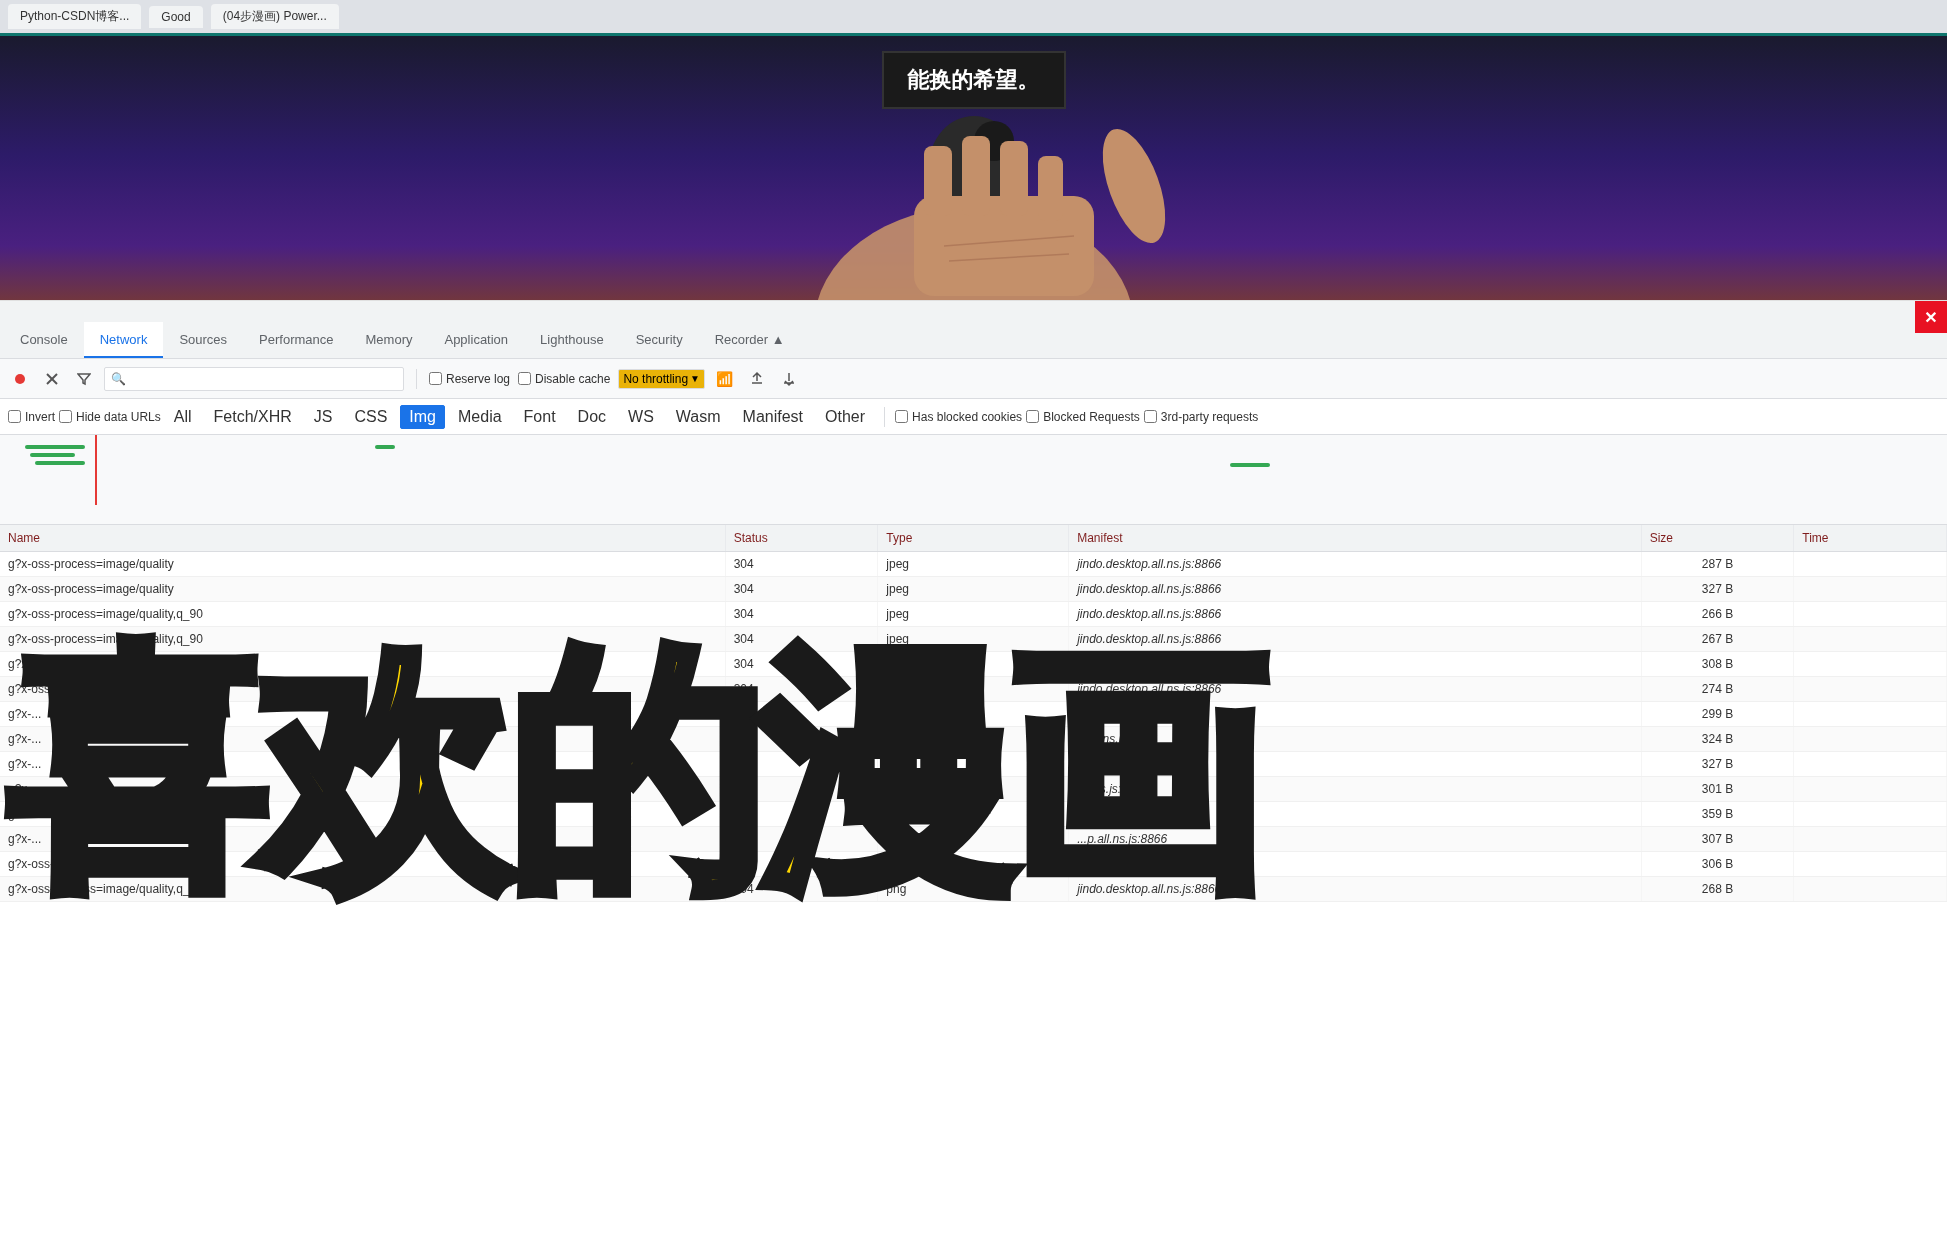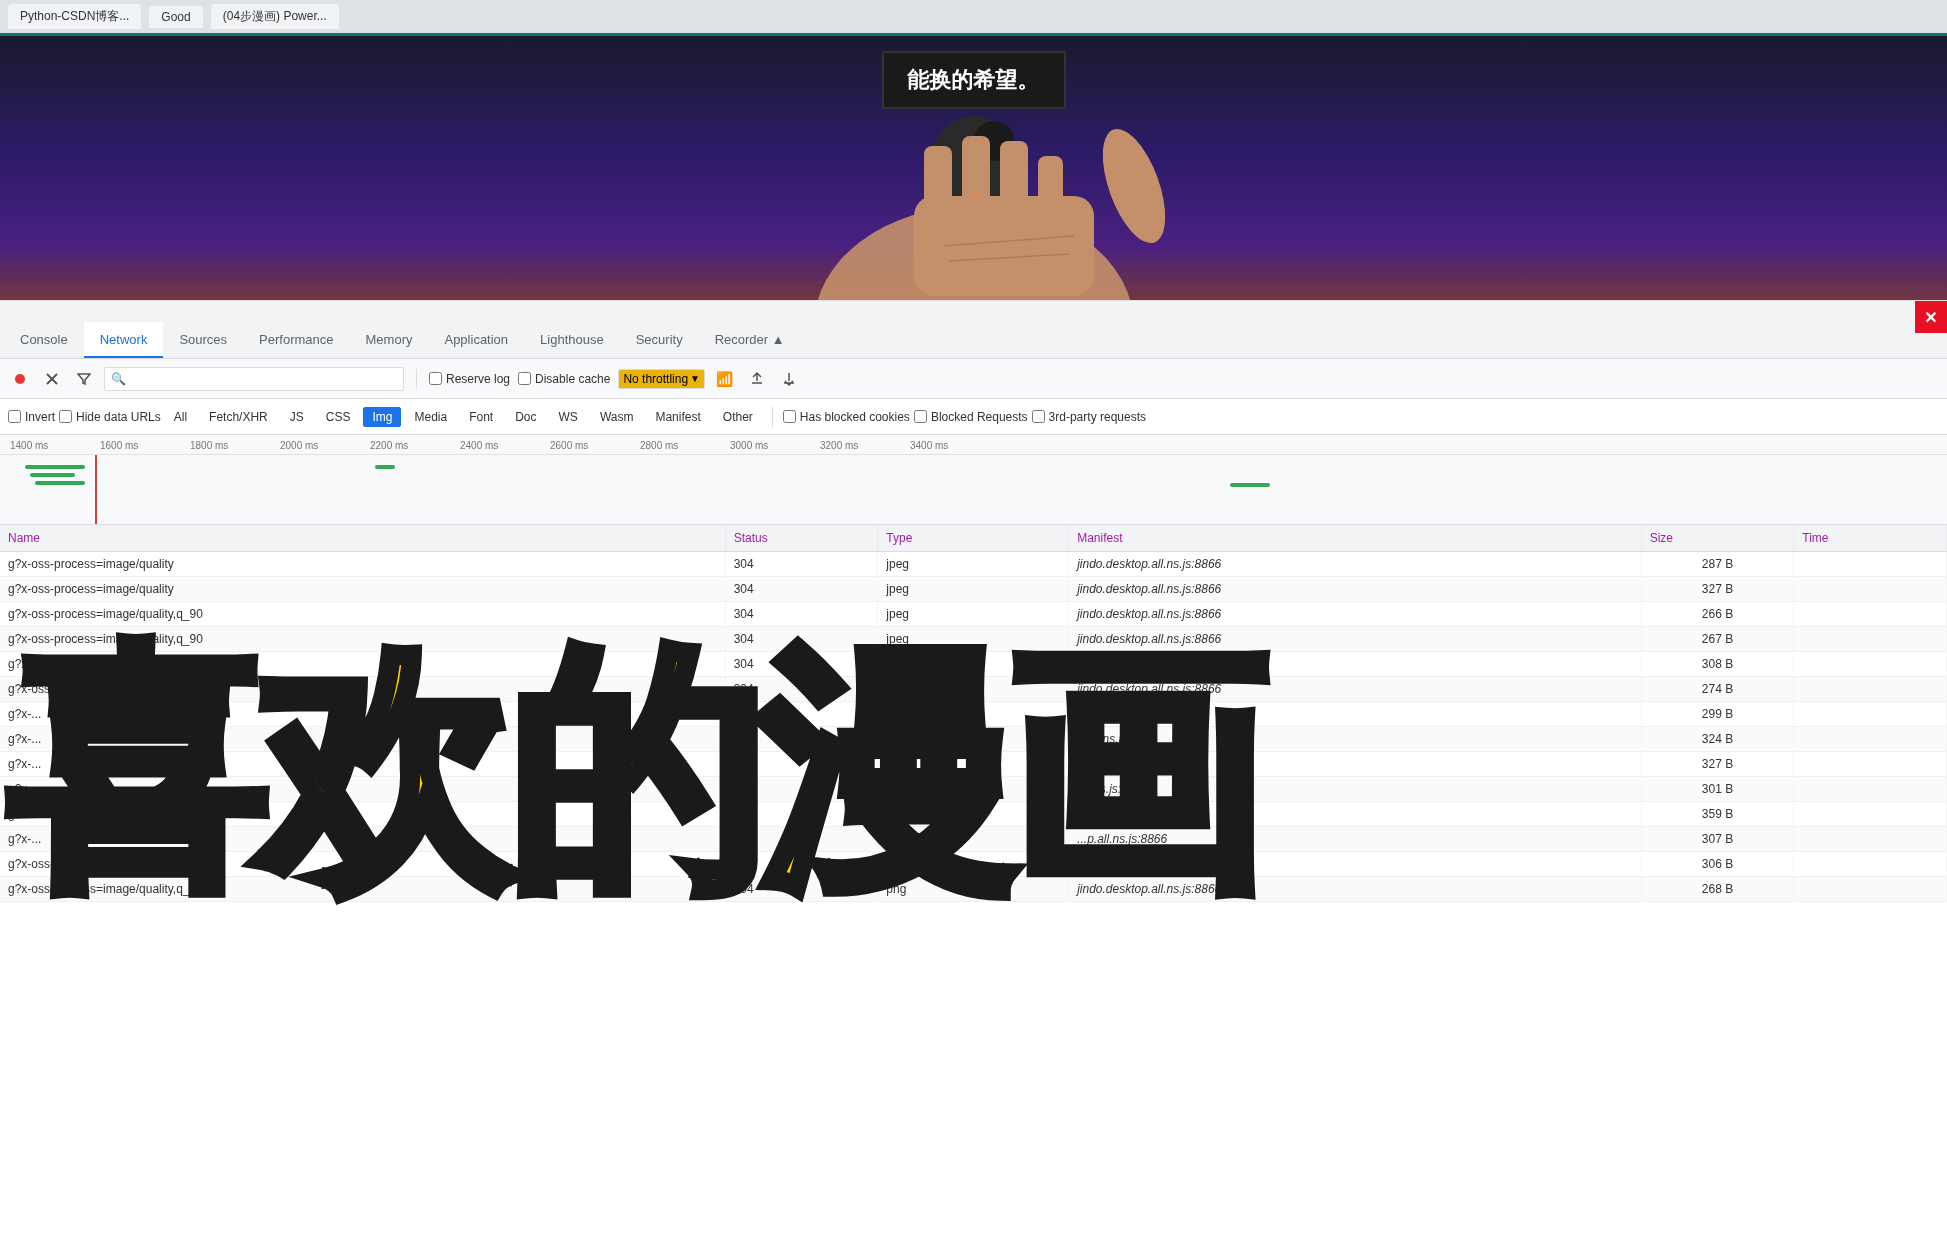--- a/index.html
+++ b/index.html
@@ -175,21 +175,21 @@
       display: flex;
       align-items: center;
       gap: 4px;
       font-size: 12px;
       color: #333;
       white-space: nowrap;
     }
 
     .filter-btn {
       padding: 2px 8px;
-      font-size: 12px;
+      font-size: 16px;
       border: 1px solid transparent;
       border-radius: 2px;
       cursor: pointer;
       background: transparent;
       color: #333;
     }
 
     .filter-btn.active {
       background: #1a73e8;
       color: white;
@@ -256,21 +256,21 @@
       background: #f1f3f4;
       z-index: 2;
     }
 
     .network-table th {
       text-align: left;
       padding: 6px 8px;
       border-bottom: 1px solid #dadce0;
       border-right: 1px solid #e8eaed;
       font-weight: 500;
-      color: #a21caf;
+      color: #7f1d1d;
       white-space: nowrap;
       user-select: none;
       cursor: col-resize;
     }
 
     .network-table td {
       padding: 5px 8px;
       border-bottom: 1px solid #f0f0f0;
       border-right: 1px solid #f5f5f5;
       white-space: nowrap;
@@ -508,33 +508,20 @@
       <span>Blocked Requests</span>
     </label>
     <label class="filter-checkbox-group">
       <input type="checkbox" style="">
       <span>3rd-party requests</span>
     </label>
   </div>
 
   <div class="timeline-area">
 
-    <div class="timeline-ruler">
-      <div class="timeline-tick" style="left:10px;">1400 ms</div>
-      <div class="timeline-tick" style="left:100px;">1600 ms</div>
-      <div class="timeline-tick" style="left:190px;">1800 ms</div>
-      <div class="timeline-tick" style="left:280px;">2000 ms</div>
-      <div class="timeline-tick" style="left:370px;">2200 ms</div>
-      <div class="timeline-tick" style="left:460px;">2400 ms</div>
-      <div class="timeline-tick" style="left:550px;">2600 ms</div>
-      <div class="timeline-tick" style="left:640px;">2800 ms</div>
-      <div class="timeline-tick" style="left:730px;">3000 ms</div>
-      <div class="timeline-tick" style="left:820px;">3200 ms</div>
-      <div class="timeline-tick" style="left:910px;">3400 ms</div>
-    </div>
 
     <div class="timeline-bars">
 
       <div class="red-line" style="left: 95px;"></div>
 
       <div class="timeline-bar" style="left:25px; top:10px; width:60px; background:#34a853;"></div>
       <div class="timeline-bar" style="left:30px; top:18px; width:45px; background:#34a853;"></div>
       <div class="timeline-bar" style="left:35px; top:26px; width:50px; background:#34a853;"></div>
 
       <div class="timeline-bar" style="left:375px; top:10px; width:20px; background:#34a853;"></div>

